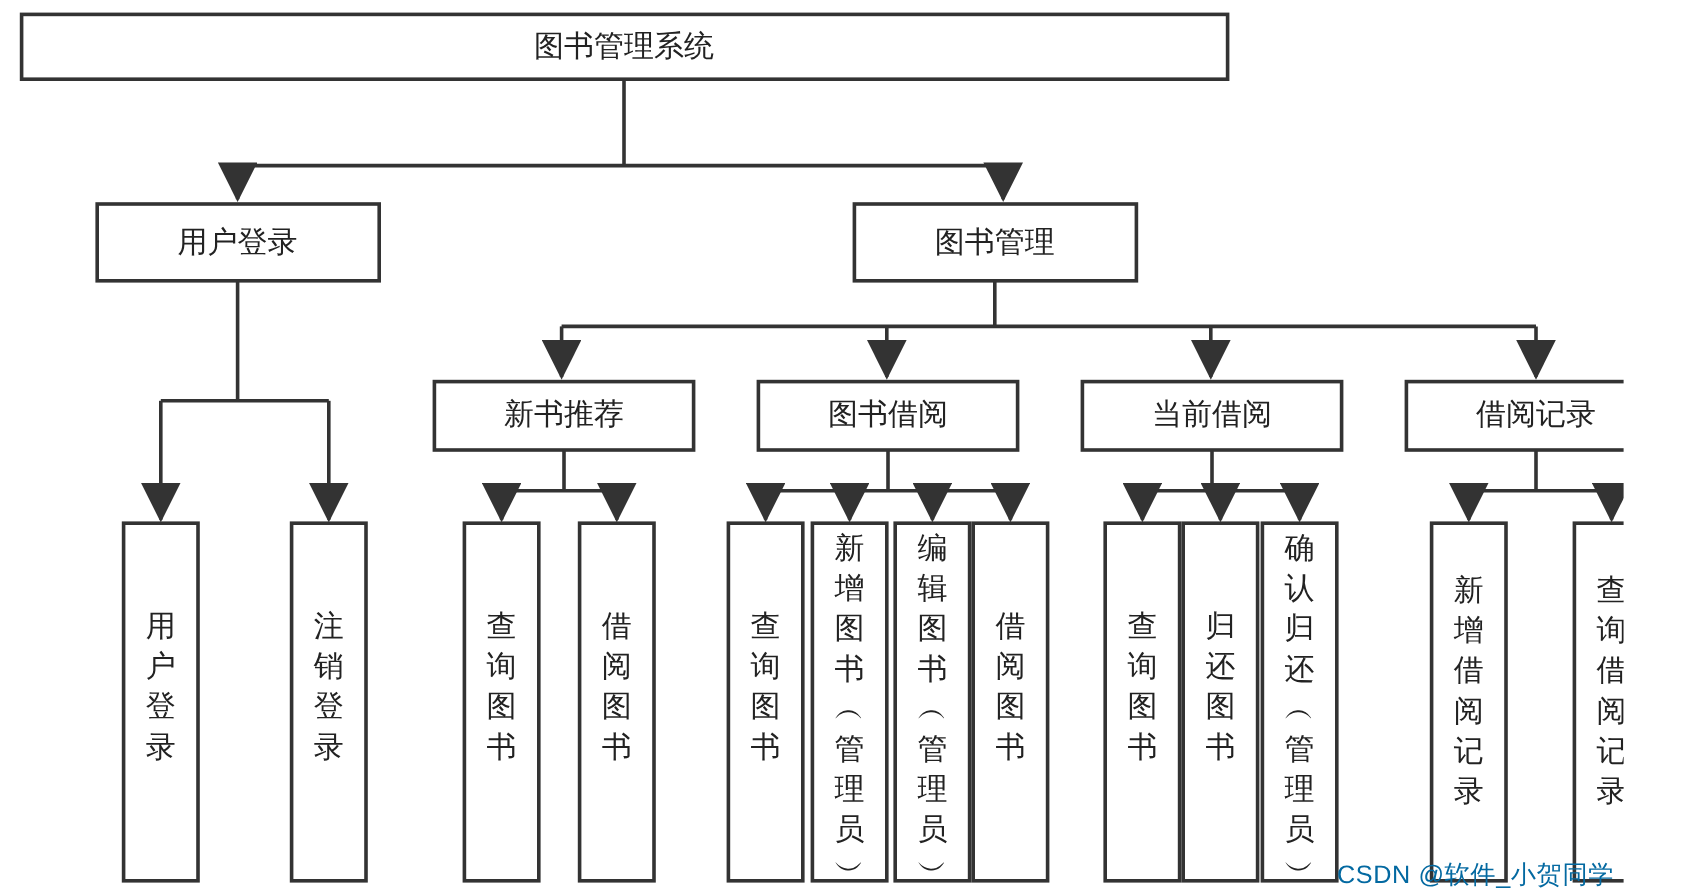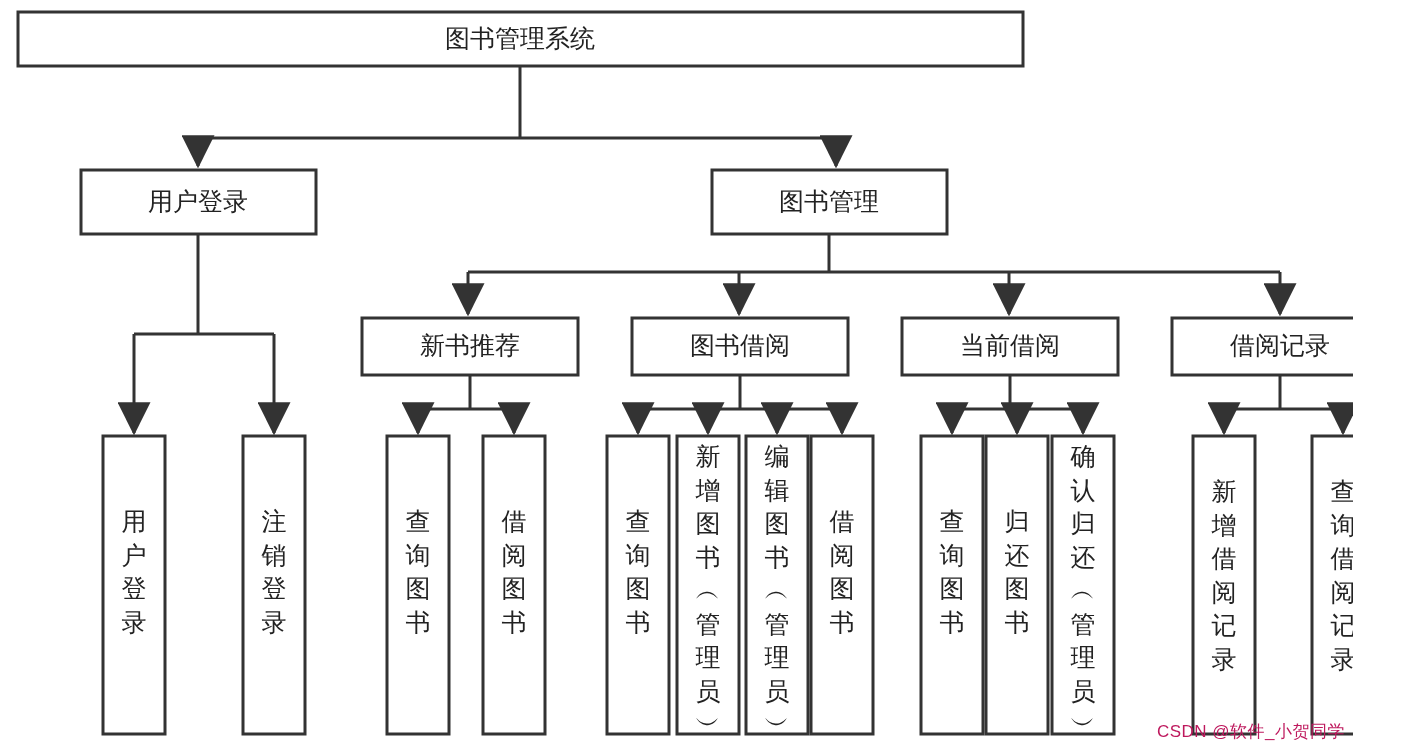--- a/index.html
+++ b/index.html
@@ -52,22 +52,22 @@
     fill: #222222;
     font-family: "Liberation Sans", "DejaVu Sans", sans-serif;
     font-size: 25px;
     text-anchor: middle;
   }
   .watermark {
     position: absolute;
     right: 8px;
     bottom: 4px;
     font-family: "Liberation Sans", "DejaVu Sans", sans-serif;
-    font-size: 17px;
-    color: #be185d;
+    font-size: 21px;
+    color: #0369a1;
     letter-spacing: 0.5px;
     white-space: nowrap;
     user-select: none;
   }
 </style>
 </head>
 <body>
 
 <div id="diagram-root">
 

